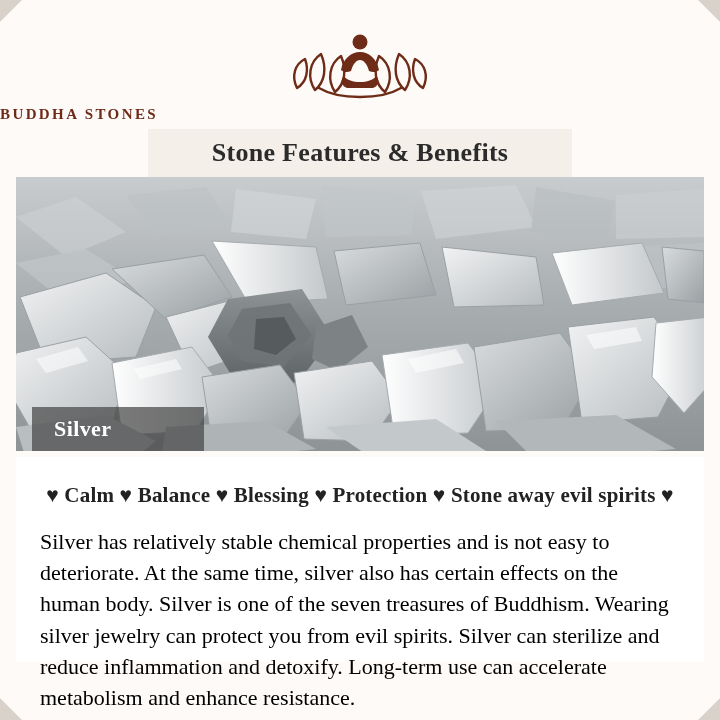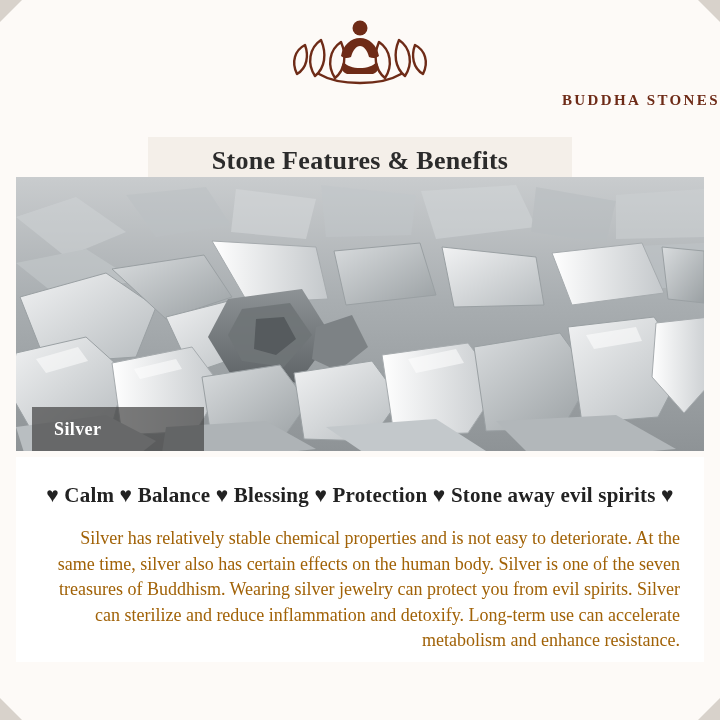--- a/index.html
+++ b/index.html
@@ -46,42 +46,42 @@
     position: absolute;
     bottom: 0; right: 0;
     width: 0; height: 0;
     border-bottom: 22px solid #d8d2cb;
     border-left: 22px solid transparent;
   }
 
   
   .brand {
     position: absolute;
-    top: 12px;
+    top: 26px;
     left: 0;
     width: 720px;
-    text-align: right;
+    text-align: left;
   }
   .brand-mark {
     display: block;
     margin: 0 auto;
   }
   .brand-name {
     margin-top: 4px;
     font-family: "Liberation Serif", serif;
     font-size: 15px;
     letter-spacing: 2.4px;
     color: #6e2b17;
     font-weight: bold;
   }
 
   
   .title-band {
     position: absolute;
-    top: 137px;
+    top: 129px;
     left: 148px;
     width: 424px;
     height: 48px;
     background: #f4efe9;
     display: flex;
     align-items: center;
     justify-content: center;
   }
   .title-text {
     font-family: "Liberation Serif", serif;
@@ -113,21 +113,21 @@
     width: 172px;
     height: 44px;
     background: rgba(70,70,70,0.72);
     display: flex;
     align-items: center;
   }
   .caption-text {
     color: #ffffff;
     font-family: "Liberation Serif", serif;
     font-weight: bold;
-    font-size: 18px;
+    font-size: 22px;
     padding-left: 22px;
     letter-spacing: 0.4px;
   }
 
   
   .panel {
     position: absolute;
     top: 457px;
     left: 16px;
     width: 688px;
@@ -141,24 +141,24 @@
     font-size: 21px;
     font-weight: bold;
     color: #222222;
     text-align: center;
     letter-spacing: 0.2px;
     white-space: nowrap;
   }
   .body-copy {
     margin-top: 18px;
     font-family: "Liberation Serif", serif;
-    font-size: 18px;
+    font-size: 22px;
     line-height: 1.42;
-    color: #a16207;
-    text-align: right;
+    color: #000000;
+    text-align: left;
   }
 </style>
 </head>
 <body>
 
 <div class="page">
 
   <div class="corner-tl"></div>
   <div class="corner-tr"></div>
   <div class="corner-bl"></div>

